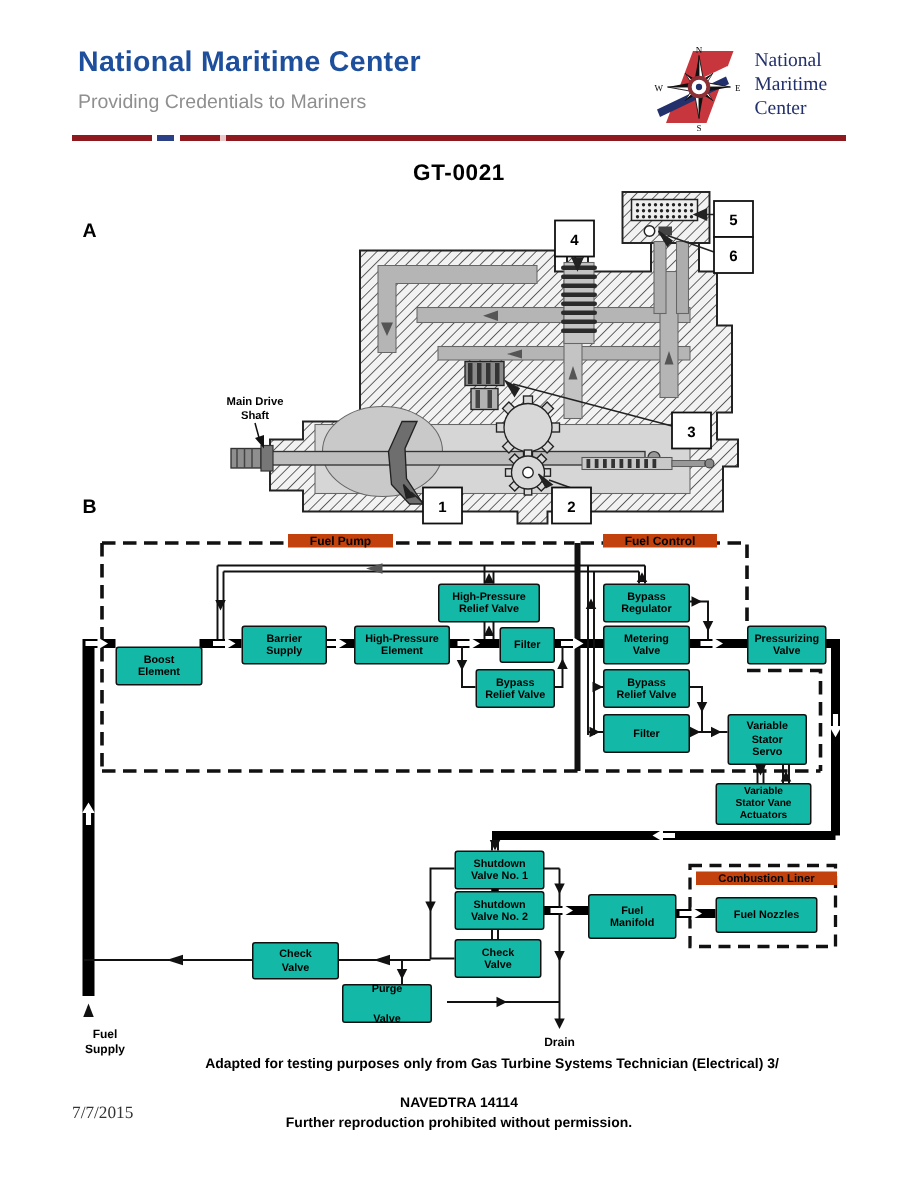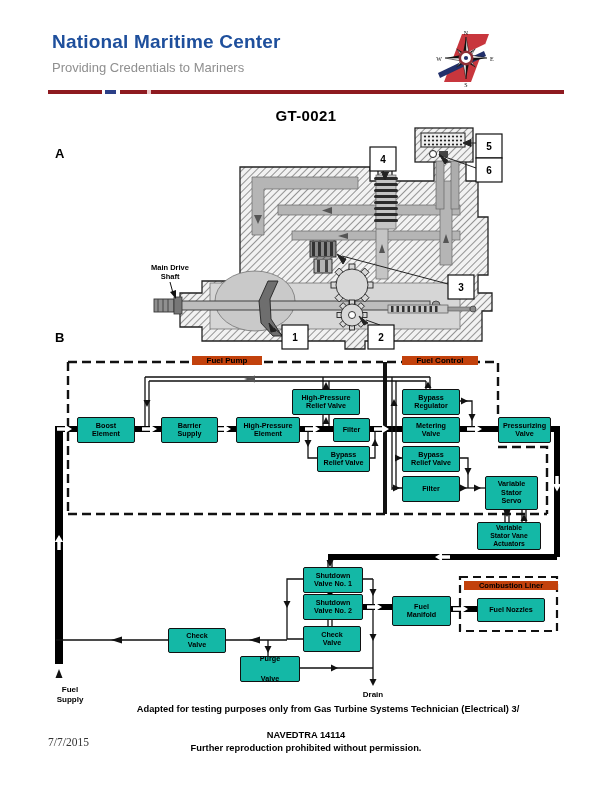--- a/index.html
+++ b/index.html
@@ -63,20 +63,25 @@
         <polygon points="62,32 41,28.2 41,32" fill="#fff" stroke="#111" stroke-width="0.6"></polygon>
           <polygon points="62,32 41,35.8 41,32" fill="#111"></polygon>
       </g>
       <circle cx="41" cy="32" r="6.2" fill="#fff" stroke="var(--seal-red)" stroke-width="2.6"></circle>
       <circle cx="41" cy="32" r="2.1" fill="var(--logo-navy)"></circle>
       <text class="serifTxt" x="41" y="9" font-size="6" text-anchor="middle" fill="#111">N</text>
       <text class="serifTxt" x="41" y="61" font-size="6" text-anchor="middle" fill="#111">S</text>
       <text class="serifTxt" x="65" y="34.5" font-size="6" text-anchor="start" fill="#111">E</text>
       <text class="serifTxt" x="17" y="34.5" font-size="6" text-anchor="end" fill="#111">W</text>
     </svg>
+    <div class="logo-text">
+      <div>National</div>
+      <div>Maritime</div>
+      <div>Center</div>
+    </div>
   </div>
 
   <div class="divider"></div>
 
   <div class="doc-title">GT-0021</div>
   <div class="sec-label" style="left:55px;top:146px;">A</div>
   <div class="sec-label" style="left:55px;top:330px;">B</div>
 
   <div class="figA">
     <svg width="365" height="232" viewBox="0 0 365 232">
@@ -362,21 +367,21 @@
 
       <text x="30" y="340" font-size="8" font-weight="bold" text-anchor="middle">Fuel</text>
       <text x="30" y="350" font-size="8" font-weight="bold" text-anchor="middle">Supply</text>
       <text x="333" y="345" font-size="8" font-weight="bold" text-anchor="middle">Drain</text>
     </svg>
 
     <div class="zone-label" style="left:152px;top:4px;width:66px;">Fuel Pump</div>
     <div class="zone-label" style="left:362px;top:4px;width:72px;">Fuel Control</div>
     <div class="zone-label" style="left:424px;top:229px;width:90px;font-size:7.5px;">Combustion Liner</div>
 
-    <div class="bx" style="left:37px;top:65px;width:56px;height:24px;text-align:center;">
+    <div class="bx" style="left:37px;top:79px;width:56px;height:24px;text-align:center;">
         <div>Boost</div>
         <div>Element</div>
       </div>
     <div class="bx" style="left:121px;top:65px;width:55px;height:24px;">
         <div>Barrier</div>
         <div>Supply</div>
       </div>
     <div class="bx" style="left:196px;top:65px;width:62px;height:24px;">
         <div>High-Pressure</div>
         <div>Element</div>
@@ -437,21 +442,21 @@
         <div>Fuel</div>
         <div>Manifold</div>
       </div>
     <div class="bx" style="left:437px;top:246px;width:66px;height:22px;">
         <div>Fuel Nozzles</div>
       </div>
     <div class="bx" style="left:128px;top:276px;width:56px;height:23px;">
         <div>Check</div>
         <div>Valve</div>
       </div>
-    <div class="bx" style="left:200px;top:304px;width:58px;height:24px;gap:12px;">
+    <div class="bx" style="left:188px;top:304px;width:58px;height:24px;gap:12px;">
         <div>Purge</div>
         <div>Valve</div>
       </div>
   </div>
 
   <div class="foot" style="top:703px;padding-left:44px;">Adapted for testing purposes only from Gas Turbine Systems Technician (Electrical) 3/</div>
   <div class="foot" style="top:729px;">NAVEDTRA 14114</div>
   <div class="foot" style="top:742px;">Further reproduction prohibited without permission.</div>
   <div class="date">7/7/2015</div>
 

